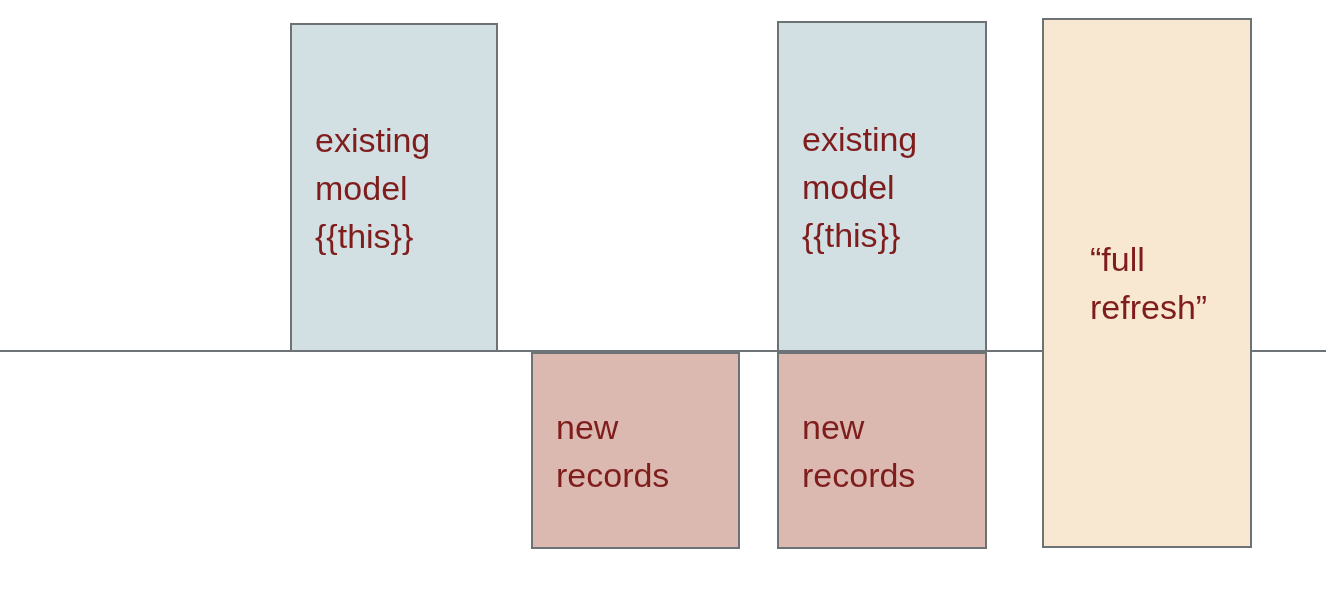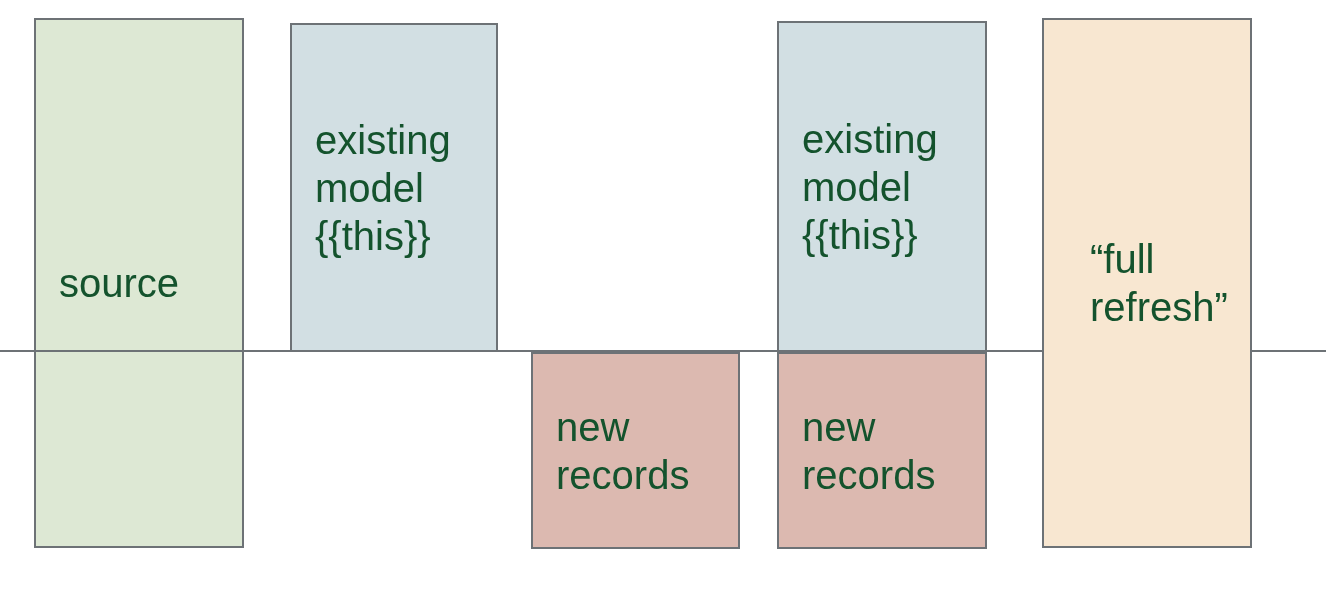--- a/index.html
+++ b/index.html
@@ -19,23 +19,23 @@
     position: absolute;
     box-sizing: border-box;
     border: 2px solid #6d7276;
     display: flex;
     align-items: center;
     padding-left: 23px;
     padding-right: 10px;
     z-index: 3;
   }
   .box .label {
-    font-size: 40px;
+    font-size: 34px;
     line-height: 48px;
-    color: #14532d;
+    color: #7f1d1d;
     letter-spacing: 0px;
     word-spacing: 1px;
   }
   .divider {
     position: absolute;
     left: 0;
     top: 350px;
     width: 1326px;
     height: 2px;
     background: #6d7276;
@@ -47,23 +47,20 @@
   .box-new-records-1  { left: 531px;  top: 352px; width: 209px; height: 197px; }
   .box-existing-2     { left: 777px;  top: 21px;  width: 210px; height: 331px; }
   .box-new-records-2  { left: 777px;  top: 352px; width: 210px; height: 197px; }
   .box-full-refresh   { left: 1042px; top: 18px;  width: 210px; height: 530px; }
 </style>
 </head>
 <body>
 
 <div class="canvas">
 
-  <div class="box box-source" style="background-color: rgb(221, 232, 212);">
-    <span class="label">source</span>
-  </div>
 
   <div class="divider" style="background-color: rgb(109, 114, 118);"></div>
 
   <div class="box box-existing-1" style="background-color: rgb(210, 223, 227);">
     <span class="label">existing model {{this}}</span>
   </div>
 
   <div class="box box-new-records-1" style="background-color: rgb(220, 185, 176);">
     <span class="label">new records</span>
   </div>

